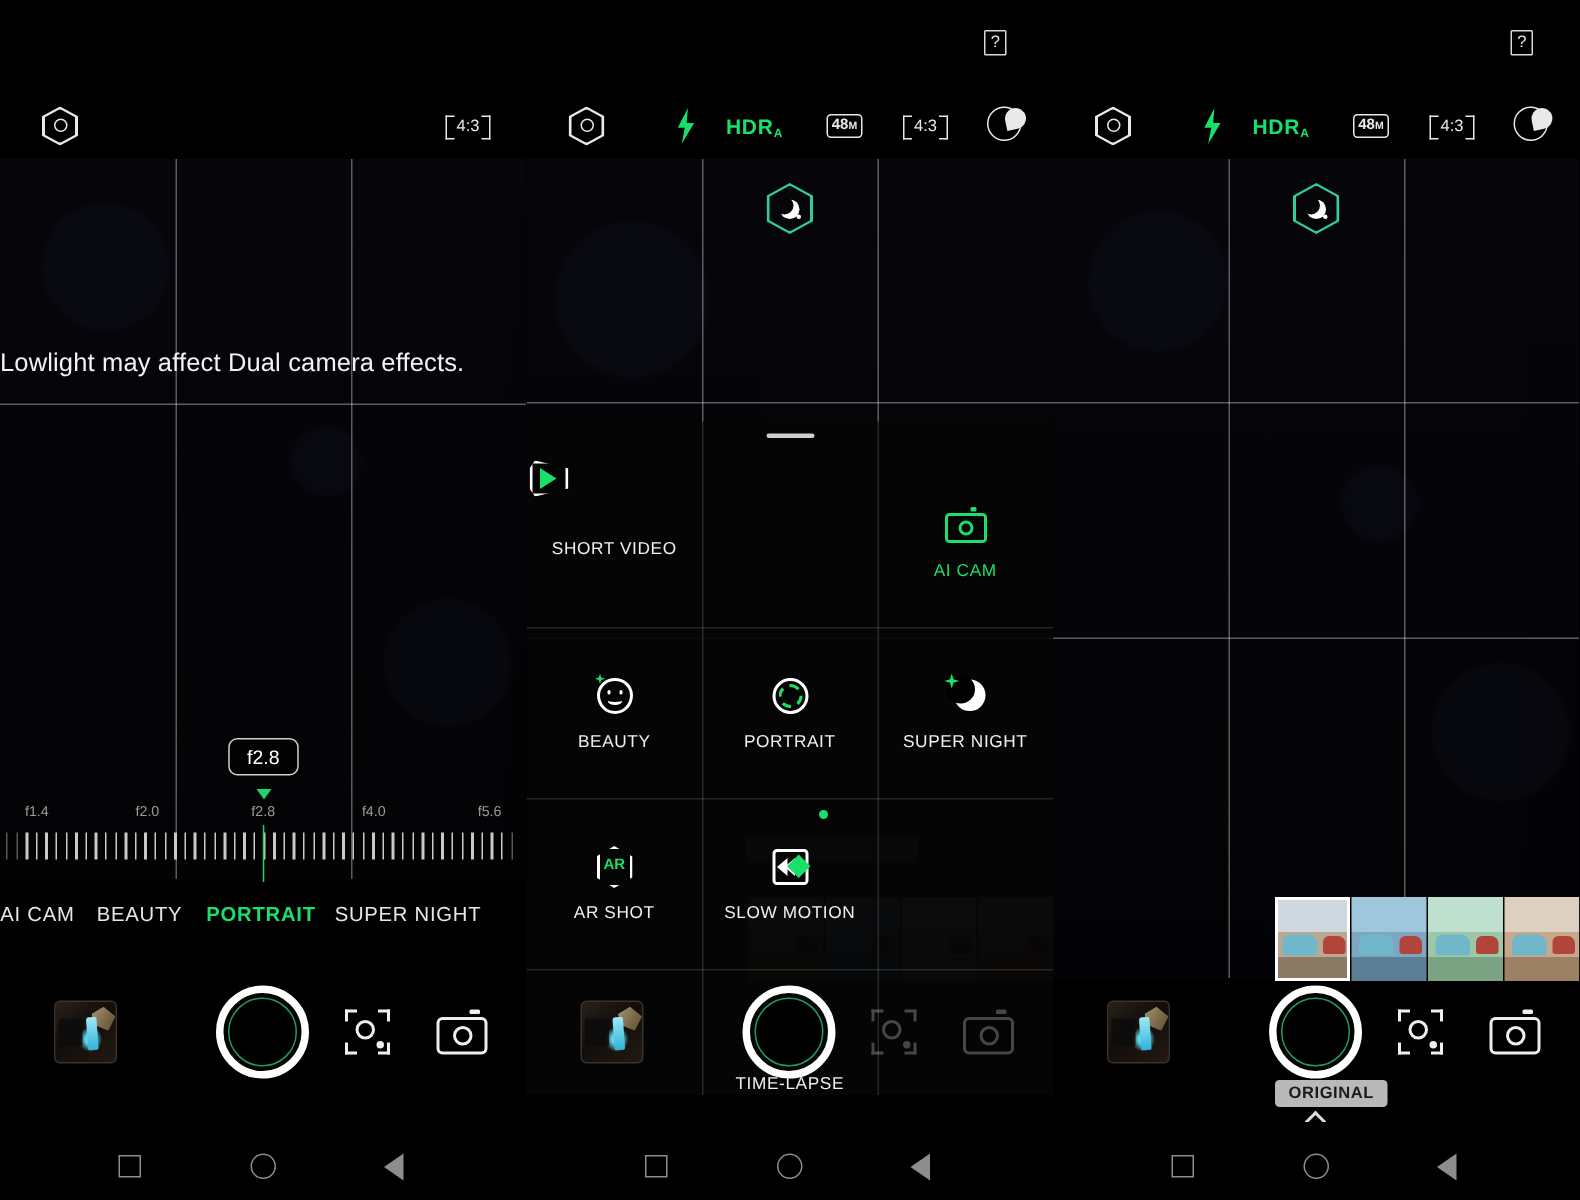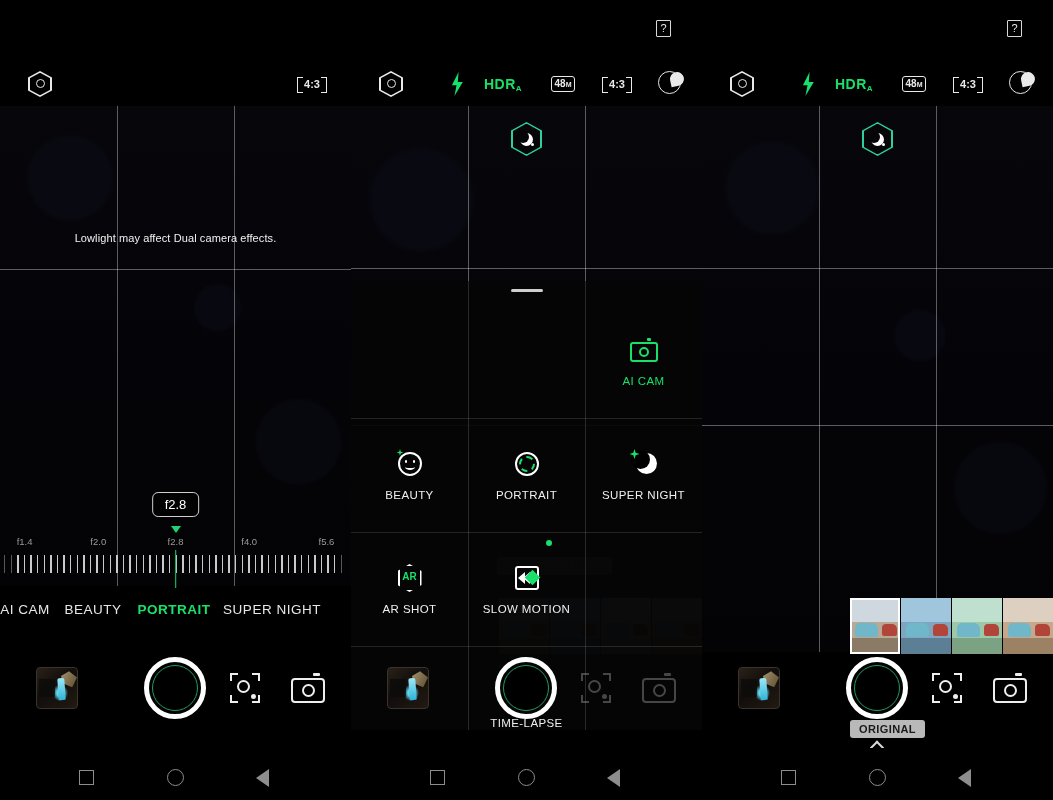--- a/index.html
+++ b/index.html
@@ -29,21 +29,21 @@
   .tb-icon { position:absolute; top:0; height:44px; display:flex; align-items:center; justify-content:center; color:#e9e9e9; }
   .tb-icon.green { color:#18e06a; }
   .hdr-txt { font-size:14px; font-weight:bold; letter-spacing:.5px; color:#18e06a; }
   .hdr-txt sub { font-size:8px; vertical-align:baseline; position:relative; top:2px; }
   .boxnum {
     border:1.6px solid #e9e9e9; border-radius:3px;
     font-size:10px; font-weight:bold; padding:1px 3px 1px 3px; line-height:11px;
     letter-spacing:0px;
   }
   .boxnum sub { font-size:7px; vertical-align:baseline; }
-  .ratio { position:relative; font-size:11px; font-weight:bold; color:#e9e9e9; padding:2px 6px; letter-spacing:0px; }
+  .ratio { position:relative; font-size:11px; font-weight:normal; color:#e9e9e9; padding:2px 6px; letter-spacing:0px; }
   .ratio::before, .ratio::after {
     content:""; position:absolute; width:5px; height:14px; top:1px;
     border:1.6px solid #e9e9e9;
   }
   .ratio::before { left:-1px; border-right:none; }
   .ratio::after  { right:-1px; border-left:none; }
 
   
   .viewfinder { position:absolute; left:0; width:351px; background:#040406; overflow:hidden; }
   .vf-noise { position:absolute; inset:0; opacity:.9;
@@ -51,22 +51,22 @@
       radial-gradient(circle at 20% 15%, #0a0a14 0 8%, transparent 9%),
       radial-gradient(circle at 62% 42%, #090912 0 6%, transparent 7%),
       radial-gradient(circle at 85% 70%, #08080f 0 9%, transparent 10%),
       linear-gradient(180deg,#07070c 0%, #050509 55%, #030305 100%);
   }
   .gridline { position:absolute; background:rgba(225,225,225,.40); }
   .gl-v { width:1px; top:0; bottom:0; }
   .gl-h { height:1px; left:0; right:0; }
 
   .lowlight-hint {
-    position:absolute; top:126px; left:0; width:351px; text-align:center;
-    color:#f2f2f2; font-size:11px; letter-spacing:.1px;
+    position:absolute; top:126px; left:0; width:351px; text-align:left;
+    color:#f2f2f2; font-size:17px; letter-spacing:.1px;
   }
 
   .night-badge {
     position:absolute; width:31px; height:34px;
     display:flex; align-items:center; justify-content:center;
   }
   .hexoutline {
     position:absolute; inset:0;
     background:#2ecf9a;
     clip-path:polygon(50% 0%,100% 25%,100% 75%,50% 100%,0% 75%,0% 25%);
@@ -452,20 +452,27 @@
         </div>
       </div>
       <div class="ghost-original">ORIGINAL</div>
       <div class="modegrid">
         <div class="grabber"></div>
         <div class="mg-sep v" style="left:117px;"></div>
         <div class="mg-sep v" style="left:234px;"></div>
         <div class="mg-sep h" style="top:137px;"></div>
         <div class="mg-sep h" style="top:251px;"></div>
         <div class="mg-sep h" style="top:365px;"></div>
+        <div class="mg-cell" style="left:0px;top:23px;">
+          <div class="mg-icon ic-shortvideo">
+            <div class="pent"></div>
+            <div class="play"></div>
+          </div>
+          <div class="mglabel">SHORT VIDEO</div>
+        </div>
         <div class="mg-cell active" style="left:234px;top:23px;">
           <div class="mg-icon ic-aicam">
             <div class="body"></div>
             <div class="lens"></div>
             <div class="nub"></div>
           </div>
           <div class="mglabel">AI CAM</div>
         </div>
         <div class="mg-cell" style="left:0px;top:137px;">
           <div class="mg-icon ic-beauty">

